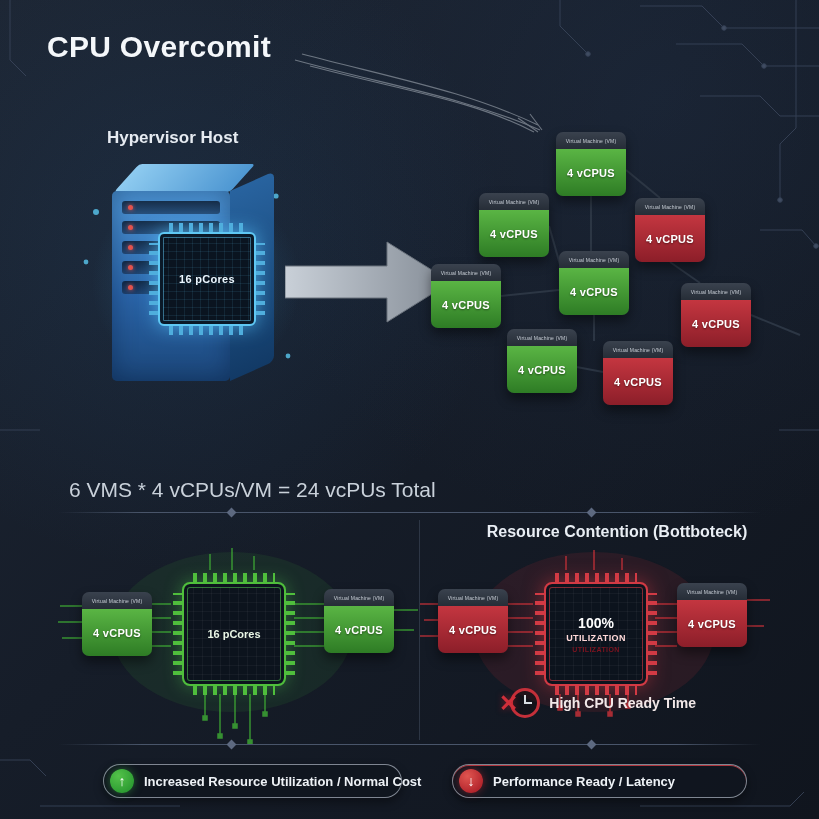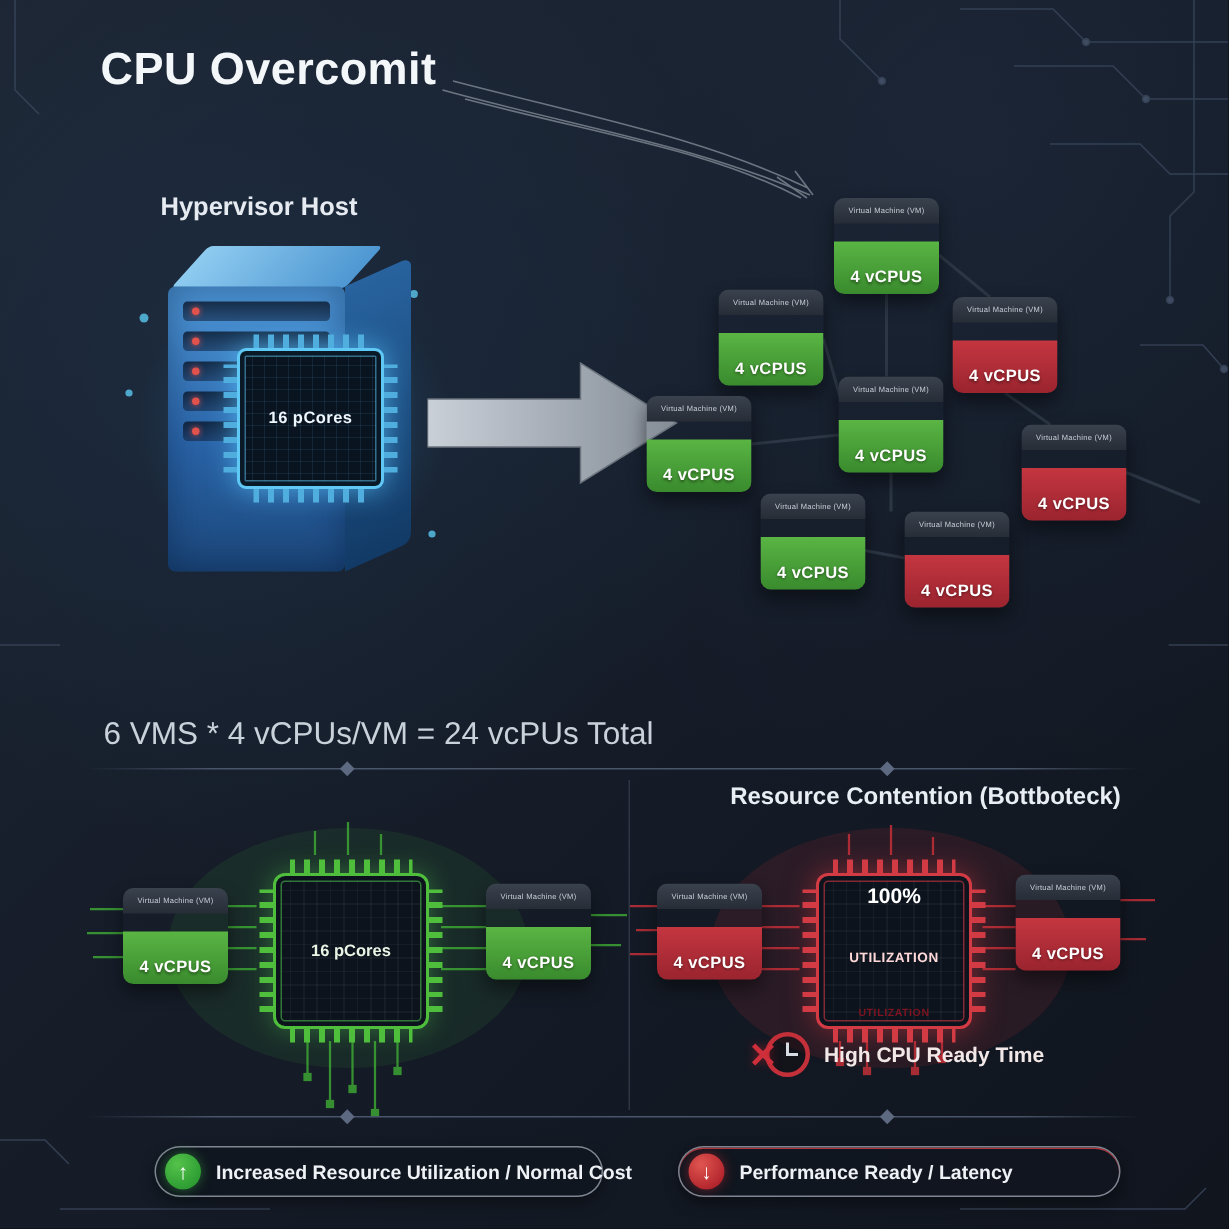--- a/index.html
+++ b/index.html
@@ -8,21 +8,21 @@
     font-family:"Liberation Sans",sans-serif;
     background:
       radial-gradient(circle at 22% 30%, rgba(40,90,140,.18), transparent 38%),
       radial-gradient(circle at 80% 12%, rgba(40,60,90,.25), transparent 45%),
       linear-gradient(135deg,#1d2634 0%,#161d29 45%,#10151e 100%);
   }
   .decor{position:absolute;left:0;top:0;z-index:0;pointer-events:none;}
   .layer{position:absolute;z-index:2;}
 
   
-  .title{left:47px;top:30px;font-size:30px;font-weight:800;color:#f4f7fa;letter-spacing:.3px;margin-left:20px;}
+  .title{left:47px;top:30px;font-size:30px;font-weight:800;color:#f4f7fa;letter-spacing:.3px;}
   .hyp-label{left:107px;top:128px;font-size:17px;font-weight:600;color:#e6ebf1;}
   .ratio-title{left:68px;top:441px;font-size:29px;font-weight:800;color:#f0f4f8;letter-spacing:-.2px;white-space:nowrap;}
   .ratio-formula{left:69px;top:478px;font-size:21px;color:#c9d1da;}
   .panel-title{top:523px;font-size:16px;font-weight:700;color:#e9eef4;text-align:center;}
   .panel-title.left{left:100px;width:270px;}
   .panel-title.right{left:457px;width:320px;}
 
   
   .hr{position:absolute;left:58px;width:703px;height:1px;z-index:1;
       background:linear-gradient(90deg,transparent,#49556a 12%,#49556a 88%,transparent);}
@@ -64,21 +64,21 @@
       background:repeating-linear-gradient(0deg,var(--pin) 0 4px,transparent 4px 10px);}
   .pins.r{top:9px;bottom:9px;right:-11px;width:9px;
       background:repeating-linear-gradient(0deg,var(--pin) 0 4px,transparent 4px 10px);}
 
   
   .vm{position:absolute;width:70px;height:64px;border-radius:7px;overflow:hidden;z-index:3;
       box-shadow:0 6px 12px rgba(0,0,0,.45);}
   .vm-head{height:17px;background:linear-gradient(180deg,#3a424e,#262d37);color:#c9cfd7;font-size:5px;
       display:flex;align-items:center;justify-content:center;white-space:nowrap;overflow:hidden;letter-spacing:.2px;}
   .vm-body{height:47px;display:flex;align-items:center;justify-content:center;color:#fff;font-weight:700;
-      font-size:11px;letter-spacing:.3px;text-shadow:0 1px 2px rgba(0,0,0,.45);margin-top:12px;}
+      font-size:11px;letter-spacing:.3px;text-shadow:0 1px 2px rgba(0,0,0,.45);}
   .vm.green .vm-body{background:linear-gradient(180deg,#5ab544,#2e7c25);}
   .vm.red .vm-body{background:linear-gradient(180deg,#c43640,#8c1e29);}
 
   
   .chip-sq{position:absolute;width:100px;height:100px;border-radius:8px;background:#0c131d;z-index:3;
       display:flex;flex-direction:column;align-items:center;justify-content:center;
       background-image:repeating-linear-gradient(0deg,rgba(255,255,255,.04) 0 1px,transparent 1px 9px),
                        repeating-linear-gradient(90deg,rgba(255,255,255,.04) 0 1px,transparent 1px 9px);}
   .chip-sq.greenc{--pin:#4fbe3c;border:2px solid #4fbe3c;
       box-shadow:0 0 18px rgba(80,200,80,.45),inset 0 0 0 3px #0c131d,inset 0 0 0 4px rgba(80,200,80,.55);}
@@ -273,21 +273,21 @@
   <div class="vm green" style="left:324px;top:589px;">
     <div class="vm-head">Virtual Machine (VM)</div>
     <div class="vm-body">4 vCPUS</div>
   </div>
 
   <div class="layer panel-title right">Resource Contention (Bottboteck)</div>
   <div class="vm red" style="left:438px;top:589px;">
     <div class="vm-head">Virtual Machine (VM)</div>
     <div class="vm-body">4 vCPUS</div>
   </div>
-  <div class="chip-sq redc layer" style="left:544px;top:582px;gap:26px;">
+  <div class="chip-sq redc layer" style="left:544px;top:582px;">
     <div class="pins t"></div>
     <div class="pins b"></div>
     <div class="pins l"></div>
     <div class="pins r"></div>
     <span class="big">100%</span>
     <span class="mid">UTILIZATION</span>
     <span class="sub">UTILIZATION</span>
   </div>
   <div class="vm red" style="left:677px;top:583px;">
     <div class="vm-head">Virtual Machine (VM)</div>

